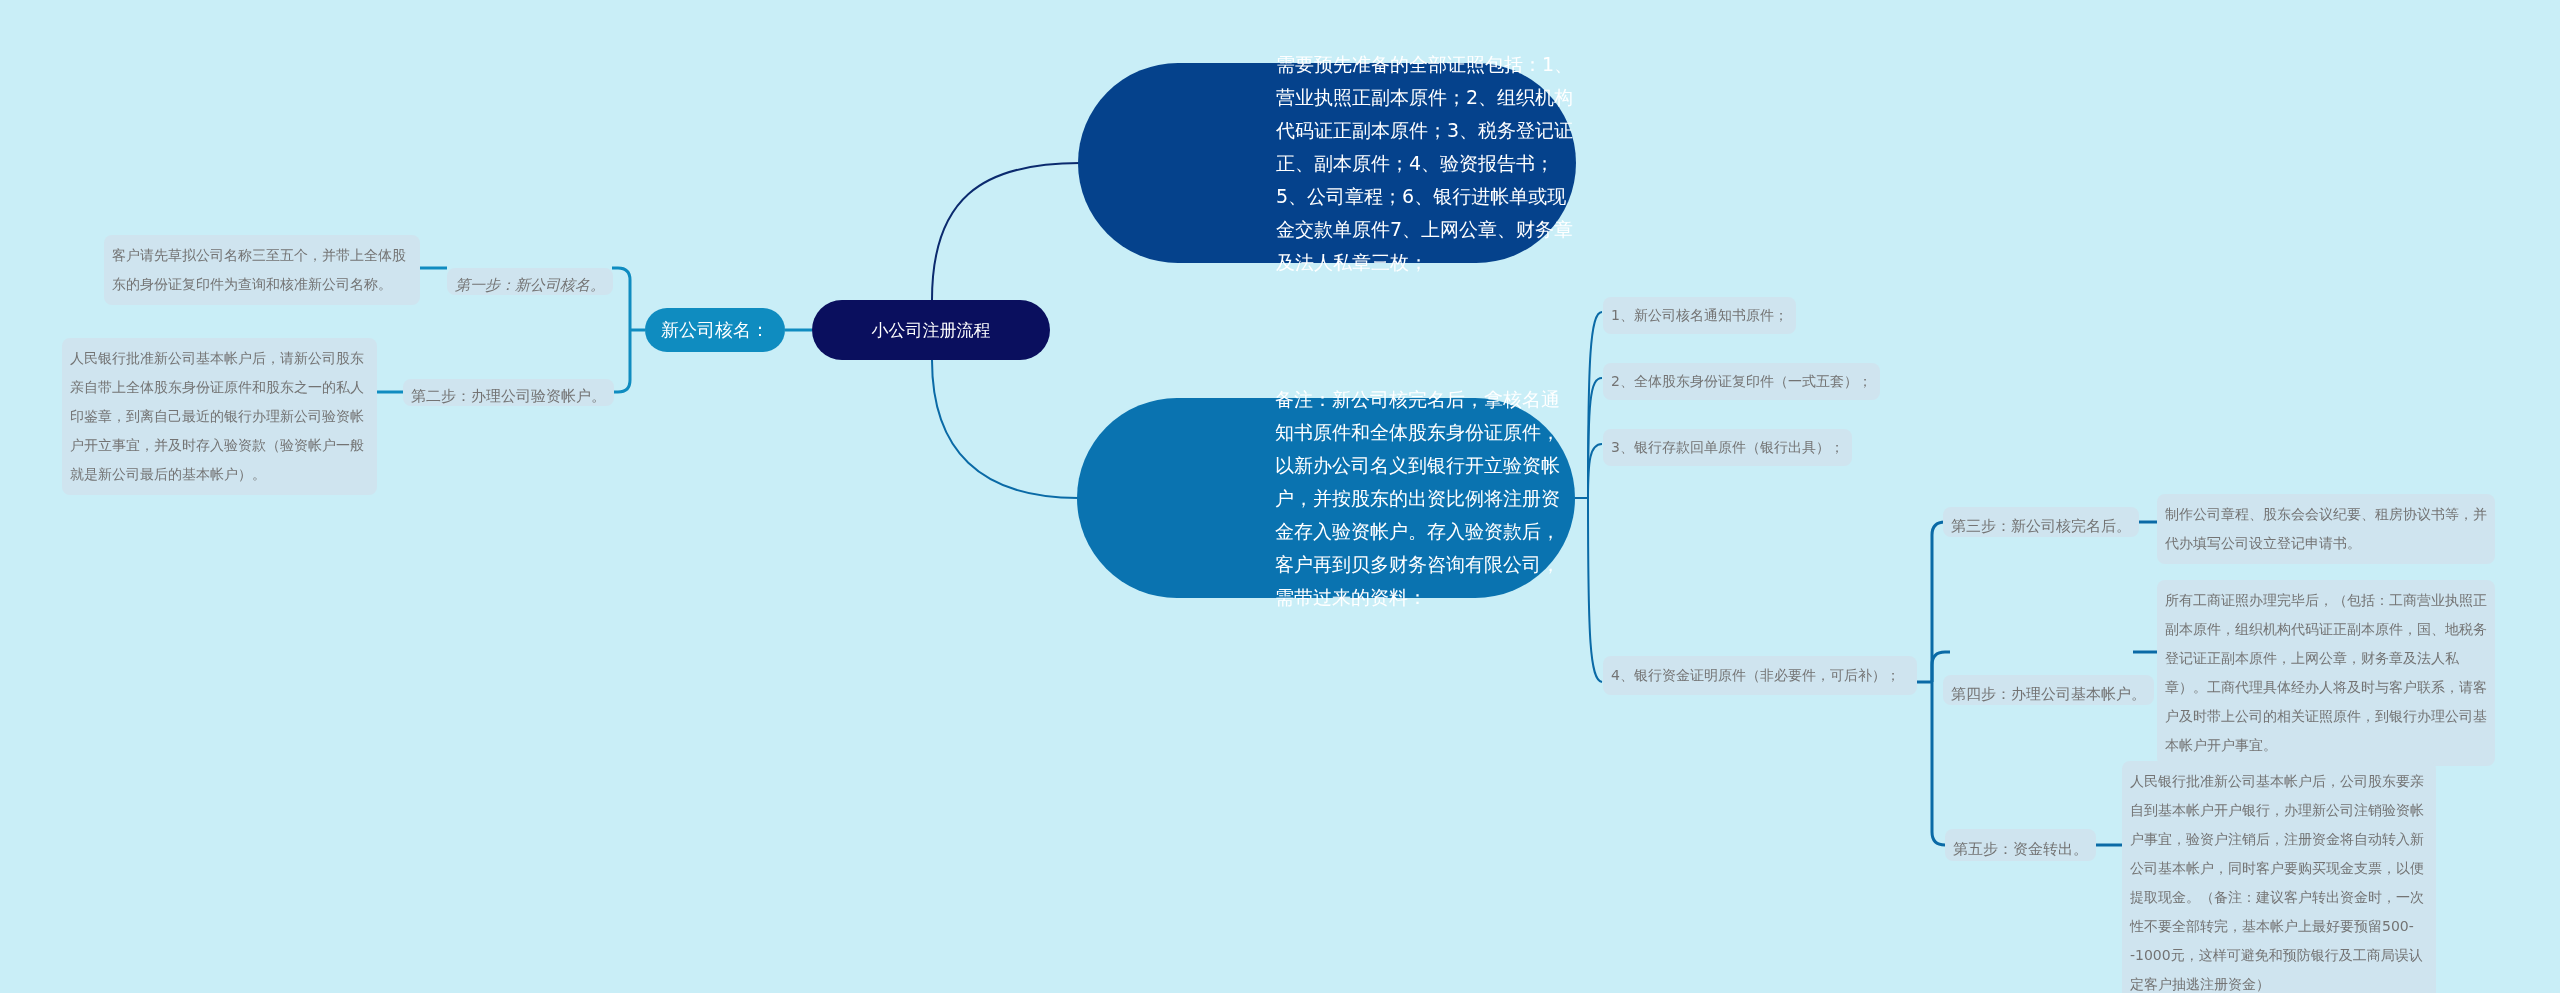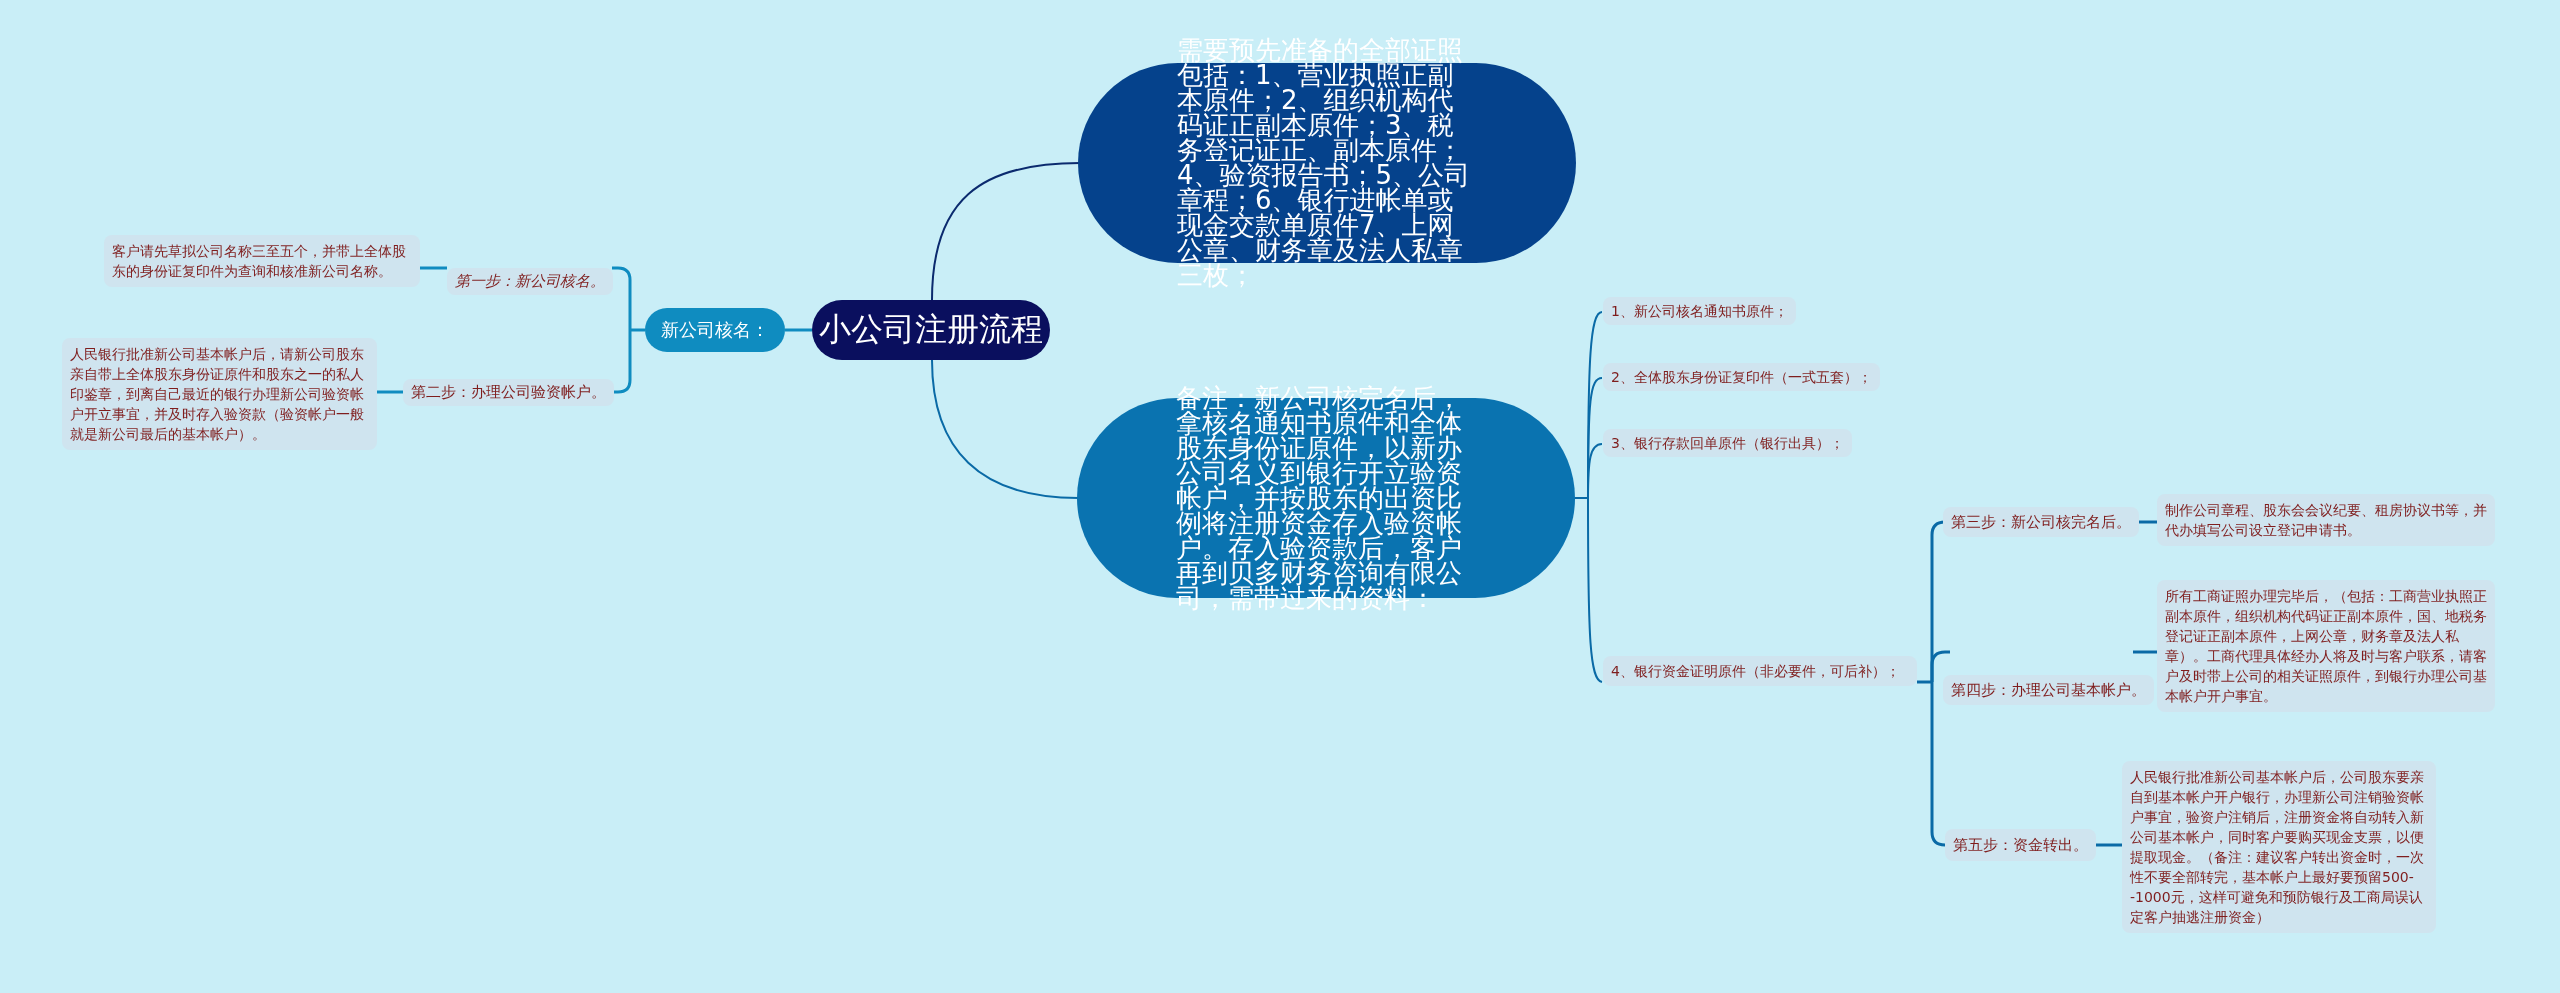--- a/index.html
+++ b/index.html
@@ -6,38 +6,38 @@
   body {
     width:2560px; height:993px; position:relative; overflow:hidden;
     background:#c9eef7;
     font-family:"DejaVu Sans","Liberation Sans",sans-serif;
   }
   svg.links { position:absolute; left:0; top:0; width:2560px; height:993px; pointer-events:none; }
   .node { position:absolute; box-sizing:border-box; }
   .root {
     left:812px; top:300px; width:238px; height:60px;
     background:#0a0f5e; color:#fff; border-radius:30px;
-    font-size:32px; display:flex; align-items:center; justify-content:center;
+    font-size:17px; display:flex; align-items:center; justify-content:center;
   }
   .detail {
     left:645px; top:308px; width:140px; height:44px;
     background:#0f8cc0; color:#fff; border-radius:22px;
     font-size:18px; display:flex; align-items:center; justify-content:center;
   }
   .big {
     width:498px; height:200px; border-radius:100px; color:#fff;
-    font-size:26px; line-height:25px;
-    display:flex; align-items:center; justify-content:center;
+    font-size:19px; line-height:33px;
+    display:flex; align-items:center; justify-content:flex-end;
   }
   .big .txt { width:300px; }
   .big1 { left:1078px; top:63px; background:#05428c; }
   .big2 { left:1077px; top:398px; background:#0a73b0; }
   .leaf {
-    background:#cfe4ef; color:#7f1d1d; border-radius:8px;
-    font-size:14px; line-height:20px; padding:6px 8px;
+    background:#cfe4ef; color:#737373; border-radius:8px;
+    font-size:14px; line-height:29px; padding:6px 8px;
   }
   .step { font-size:15px; }
 </style>
 </head>
 <body>
 
 <svg class="links" viewBox="0 0 2560 993">
 
   <path d="M932 300 C 932 200, 980 163, 1080 163" stroke="#0b2a6e" stroke-width="2" fill="none"></path>
 

